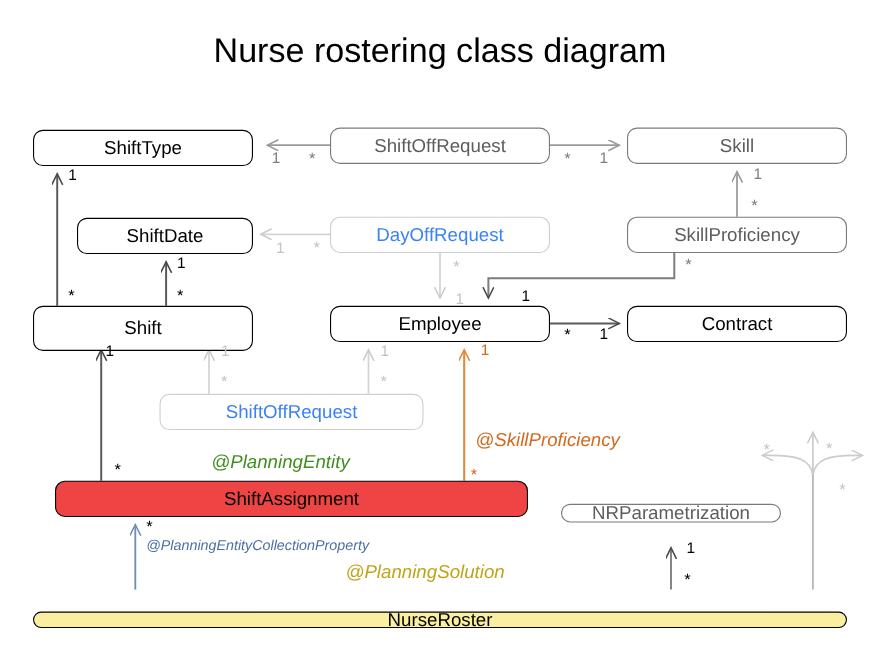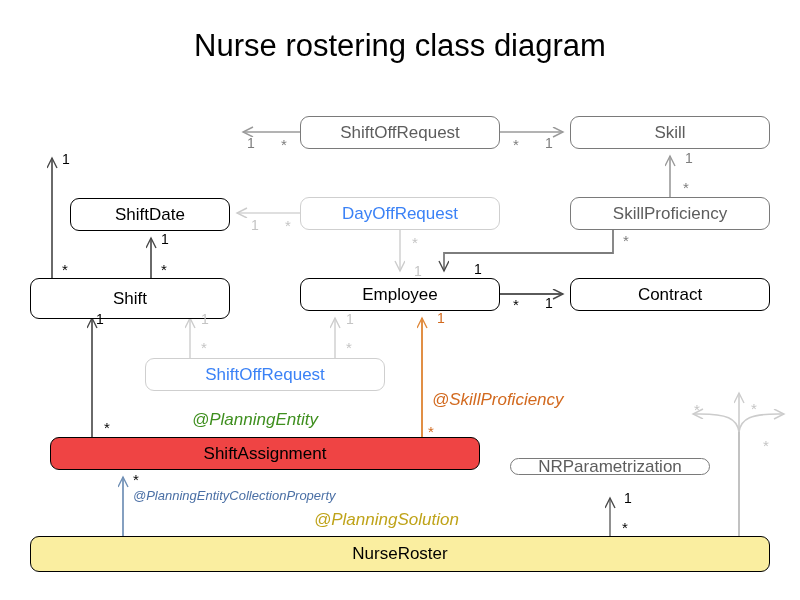--- a/index.html
+++ b/index.html
@@ -142,20 +142,23 @@
 
       <path d="M610,536 L610,498" stroke="#7d7d7d" stroke-width="1.7" marker-end="url(#ah-k)"></path>
 
       <path d="M739,536 L739,430" stroke="#b8b8b8" stroke-width="1.7"></path>
       <path d="M739,430 L739,393" stroke="#cccccc" stroke-width="1.6" marker-end="url(#ah-d)"></path>
       <path d="M739,432 C737,418 726,414 700,414 L693,414" stroke="#cccccc" stroke-width="1.6" marker-end="url(#ah-d)"></path>
       <path d="M739,432 C741,418 752,414 778,414 L784,414" stroke="#cccccc" stroke-width="1.6" marker-end="url(#ah-d)"></path>
     </g>
   </svg>
 
+  <div class="node" style="left:30px;top:118px;width:200px;height:33px;">
+    <span>ShiftType</span>
+  </div>
   <div class="node gray" style="left:300px;top:116px;width:200px;height:33px;">
     <span>ShiftOffRequest</span>
   </div>
   <div class="node gray" style="left:570px;top:116px;width:200px;height:33px;">
     <span>Skill</span>
   </div>
   <div class="node" style="left:70px;top:198px;width:160px;height:33px;">
     <span>ShiftDate</span>
   </div>
   <div class="node dim" style="left:300px;top:197px;width:200px;height:33px;">
@@ -175,21 +178,21 @@
   </div>
   <div class="node dim" style="left:145px;top:358px;width:240px;height:33px;">
     <span>ShiftOffRequest</span>
   </div>
   <div class="node entity" style="left:50px;top:437px;width:430px;height:33px;">
     <span>ShiftAssignment</span>
   </div>
   <div class="node gray" style="left:510px;top:458px;width:200px;height:17px;">
     <span>NRParametrization</span>
   </div>
-  <div class="node solution" style="left:30px;top:536px;width:740px;height:36px;">
+  <div class="node solution" style="left:30px;top:556px;width:740px;height:15px;">
     <span>NurseRoster</span>
   </div>
 
   <div class="card" style="left:192px;top:410px;color:#3f8f1f;font-size:17px;">
     <span>@PlanningEntity</span>
   </div>
   <div class="card" style="left:432px;top:390px;color:#d2691e;font-size:17px;">
     <span>@SkillProficiency</span>
   </div>
   <div class="card" style="left:133px;top:488px;color:#4a6fa5;font-size:13px;">

